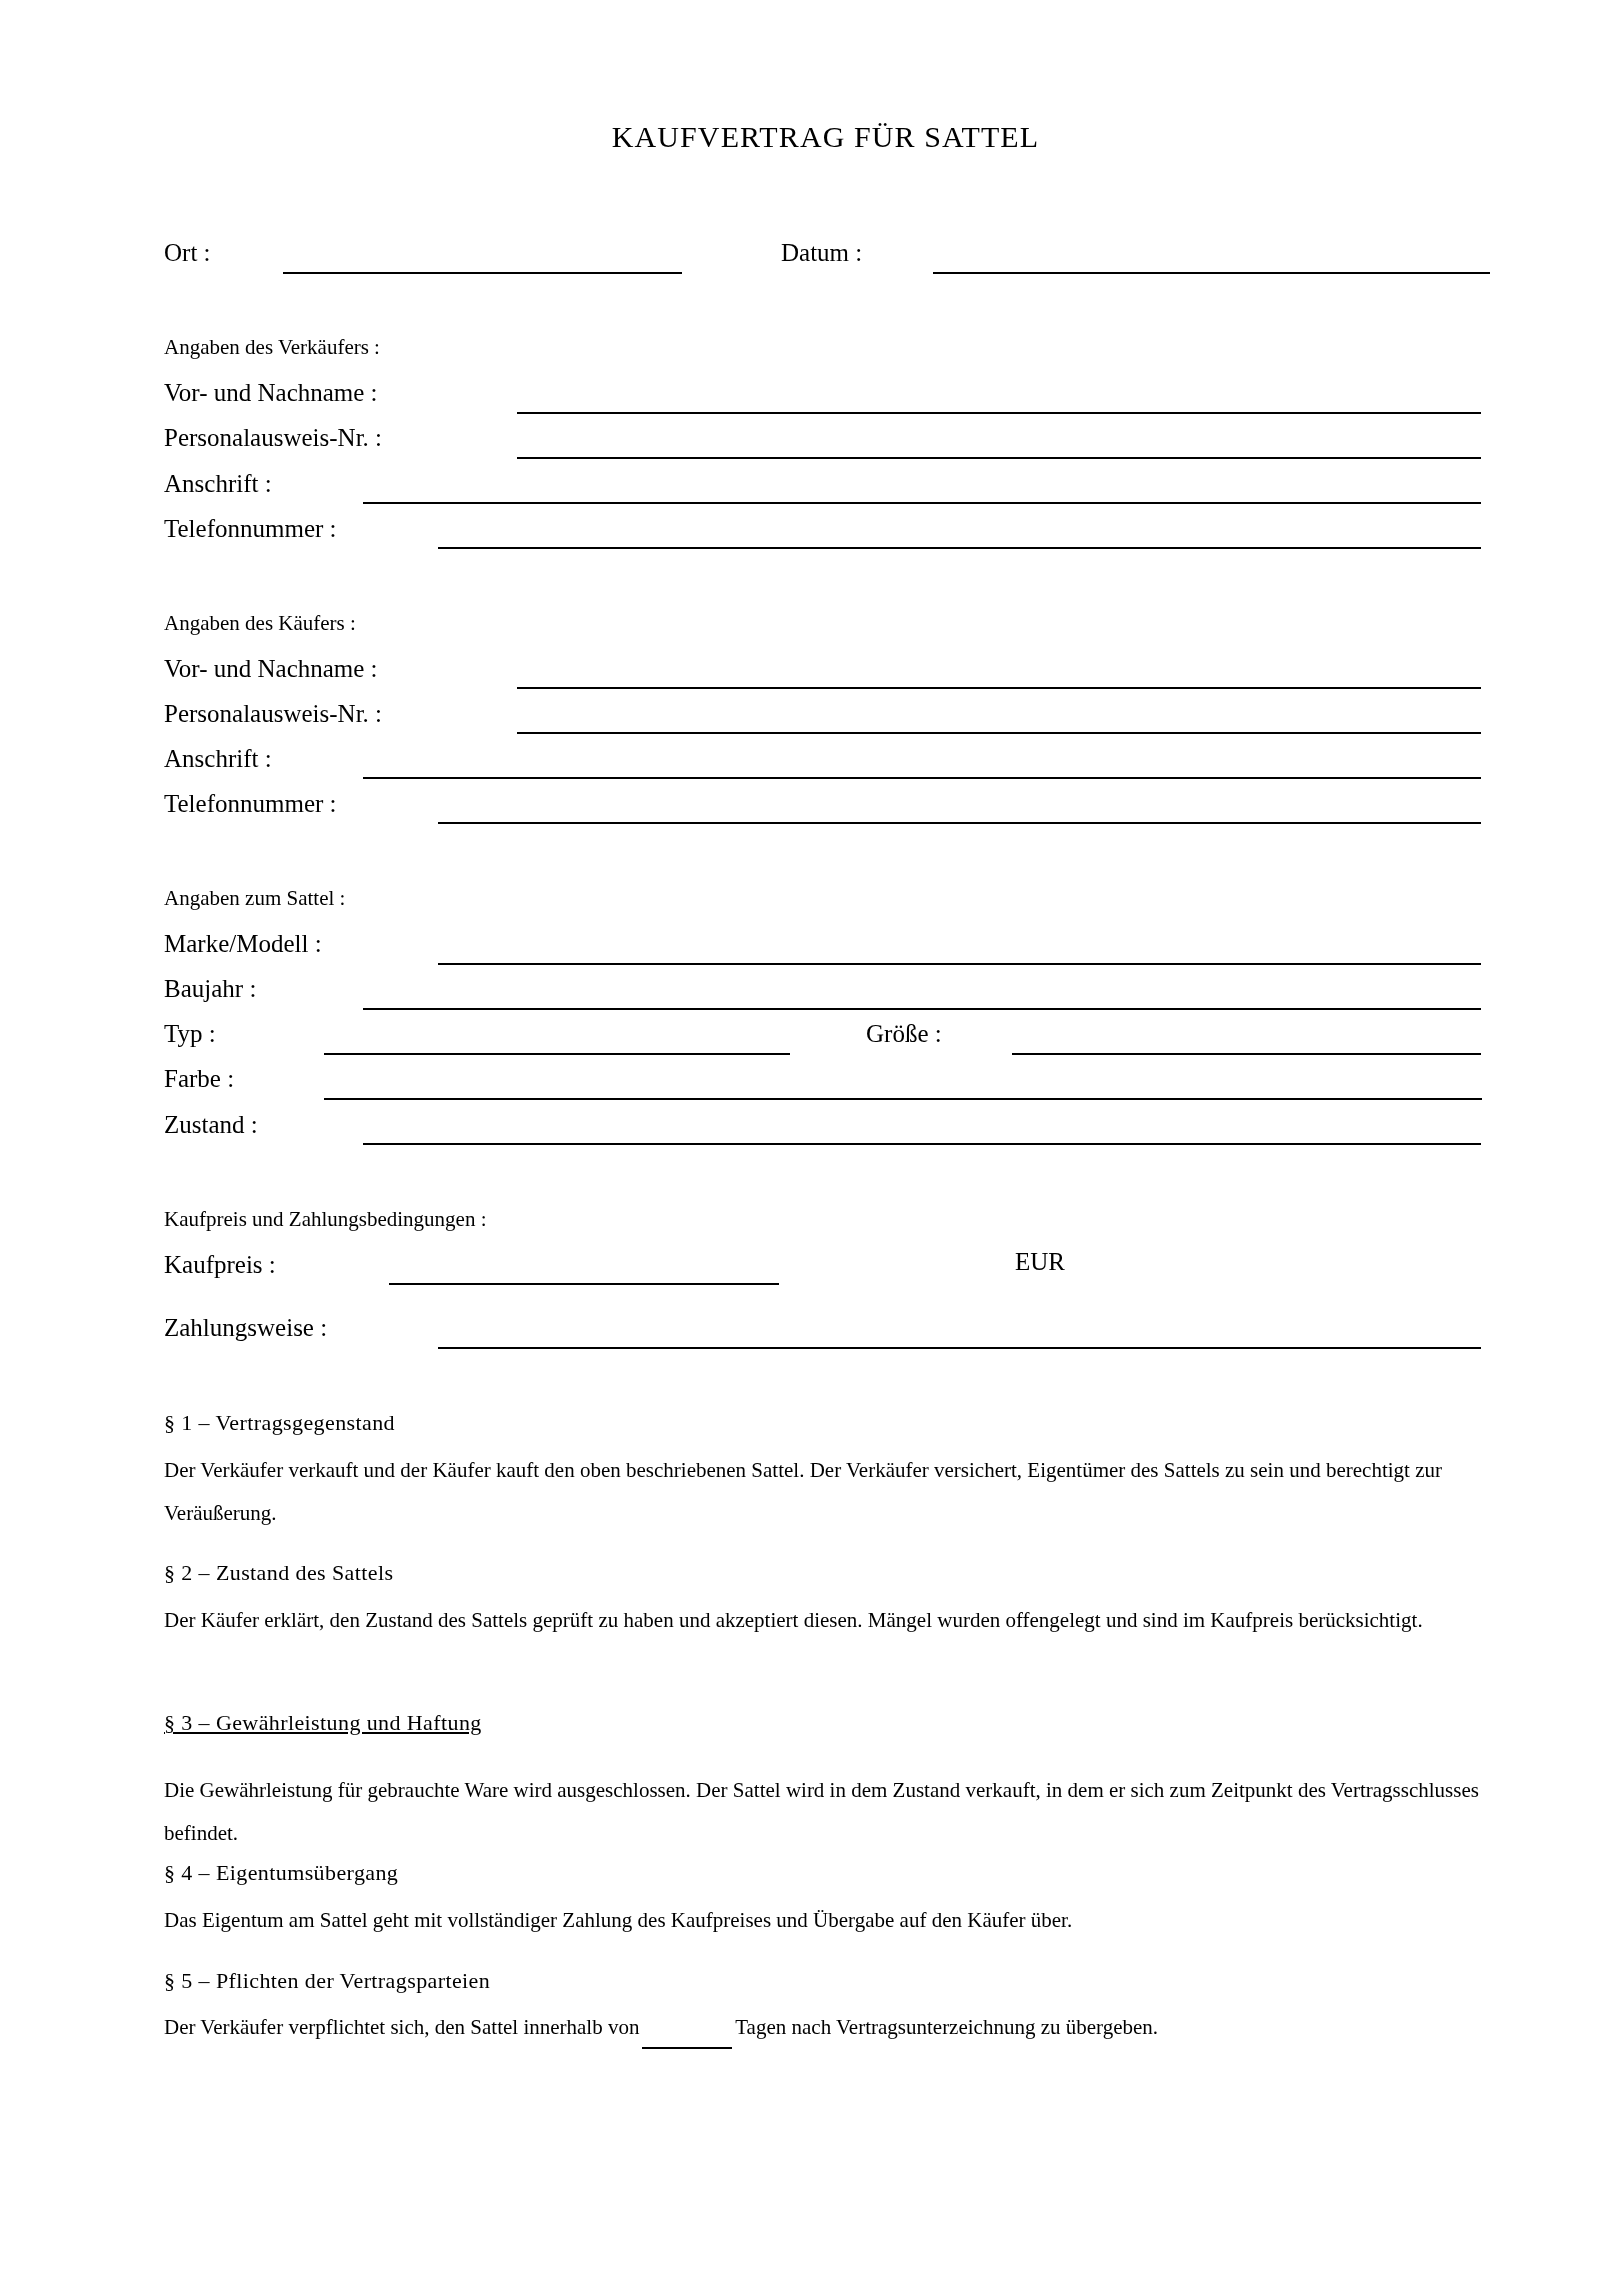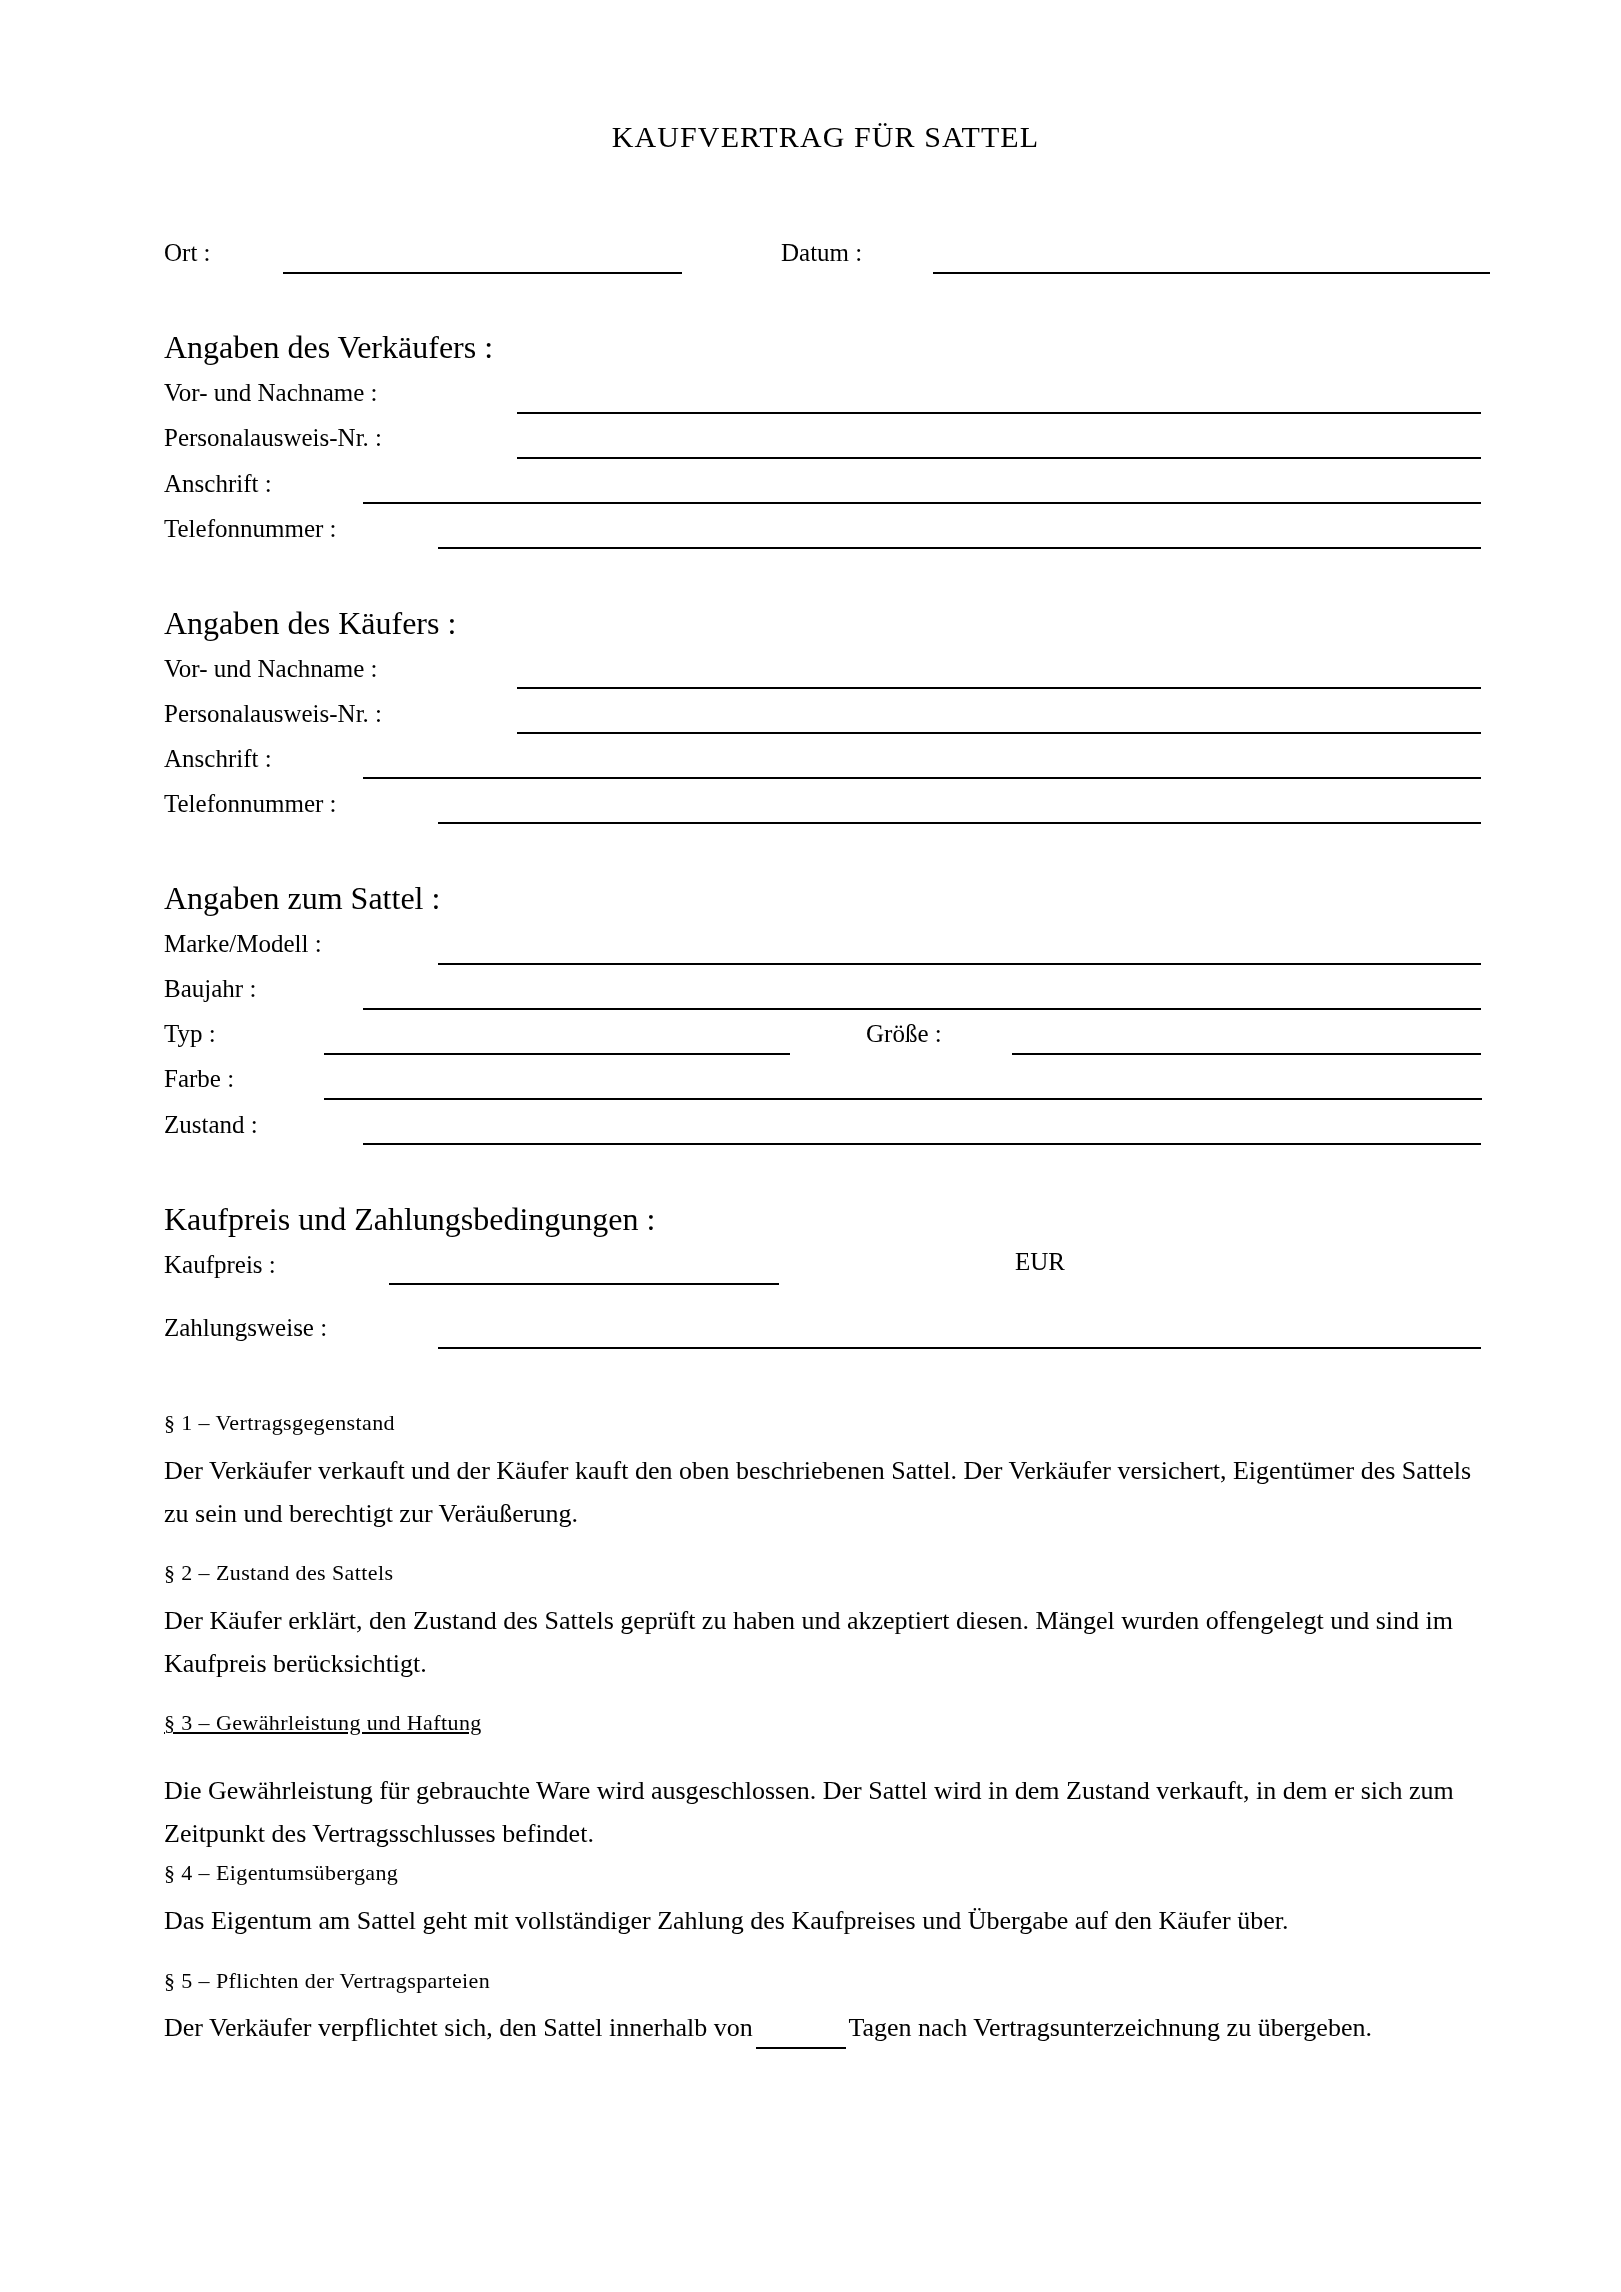--- a/index.html
+++ b/index.html
@@ -34,41 +34,41 @@
   }
   
   .lbl {
     position: absolute;
     font-size: 25px;
     line-height: 29px;
     white-space: pre;
   }
   .section-head {
     position: absolute;
-    font-size: 32px;
+    font-size: 21px;
     line-height: 29px;
     white-space: pre;
   }
   
   .rule {
     position: absolute;
     height: 0;
     border-top: 2.9px solid #000000;
   }
   
   .clause-title {
     position: absolute;
     font-size: 22px;
     line-height: 29px;
     white-space: pre;
     letter-spacing: 0.4px;
   }
   .clause-body {
     position: absolute;
-    font-size: 26px;
+    font-size: 21px;
     line-height: 43px;
     text-align: left;
   }
   .blank-inline {
     display: inline-block;
     border-bottom: 2px solid #000;
     width: 90px;
     height: 19.6px;
     vertical-align: bottom;
     margin: 0 2.9px;

